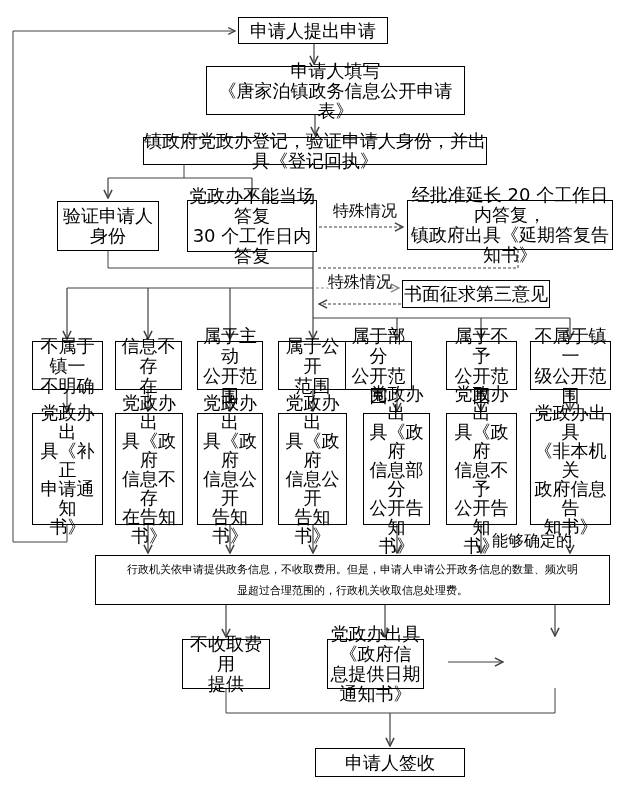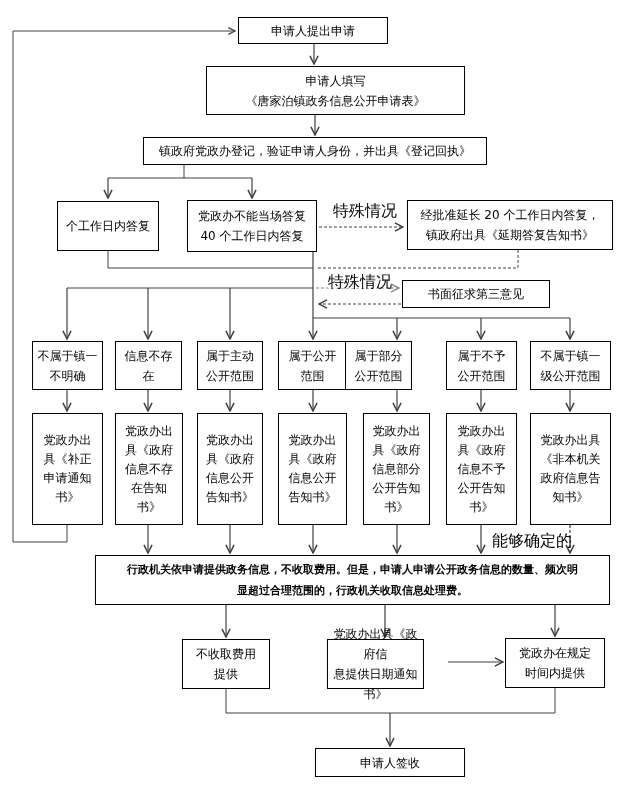--- a/index.html
+++ b/index.html
@@ -15,26 +15,26 @@
   .node{
     position:absolute;
     box-sizing:border-box;
     border:1px solid #000;
     background:#fff;
     display:flex;
     align-items:center;
     justify-content:center;
     text-align:center;
     white-space:pre-line;
-    font-size:12px;
+    font-size:18px;
     line-height:20px;
     z-index:2;
   }
   .node.small{line-height:19px;}
-  .node.fee{font-size:11px;line-height:21px;padding:16px 4px;font-weight:bold;}
+  .node.fee{font-size:11px;line-height:21px;padding:16px 4px;}
   .flabel{
     position:absolute;
     font-size:16px;
     line-height:13px;
     text-align:center;
     white-space:nowrap;
     background:#fff;
     z-index:3;
   }
 </style>
@@ -111,23 +111,23 @@
       <line x1="226" y1="713" x2="555" y2="713" stroke-width="1"></line>
       <line x1="390" y1="713" x2="390" y2="746" marker-end="url(#arr)"></line>
     </g>
   </svg>
 
   <div class="node" style="left:238px;top:17px;width:150px;height:27px">申请人提出申请</div>
   <div class="node" style="left:206px;top:66px;width:259px;height:49px">申请人填写
 《唐家泊镇政务信息公开申请表》</div>
   <div class="node" style="left:143px;top:137px;width:344px;height:28px">镇政府党政办登记，验证申请人身份，并出具《登记回执》</div>
 
-  <div class="node" style="left:57px;top:201px;width:102px;height:50px">个工作日内答复</div>
+  <div class="node" style="left:57px;top:201px;width:102px;height:50px">验证申请人身份</div>
   <div class="node" style="left:187px;top:200px;width:130px;height:52px">党政办不能当场答复
-40 个工作日内答复</div>
+30 个工作日内答复</div>
   <div class="node" style="left:407px;top:200px;width:206px;height:50px">经批准延长 20 个工作日内答复，
 镇政府出具《延期答复告知书》</div>
   <div class="node" style="left:402px;top:280px;width:148px;height:28px">书面征求第三意见</div>
 
   <div class="flabel" style="left:333px;top:204px;width:56px">特殊情况</div>
   <div class="flabel" style="left:328px;top:275px;width:56px">特殊情况</div>
   <div class="flabel" style="left:492px;top:534px;width:64px">能够确定的</div>
 
   <div class="node" style="left:32px;top:341px;width:71px;height:49px">不属于镇一
 不明确</div>
@@ -176,18 +176,16 @@
 政府信息告
 知书》</div>
 
   <div class="node fee" style="left:95px;top:555px;width:515px;height:50px">行政机关依申请提供政务信息，不收取费用。但是，申请人申请公开政务信息的数量、频次明
 显超过合理范围的，行政机关收取信息处理费。</div>
 
   <div class="node" style="left:182px;top:639px;width:88px;height:50px">不收取费用
 提供</div>
   <div class="node" style="left:327px;top:639px;width:97px;height:50px">党政办出具《政府信
 息提供日期通知书》</div>
-  <div class="node" style="left:505px;top:638px;width:100px;height:50px">党政办在规定
-时间内提供</div>
 
   <div class="node" style="left:315px;top:748px;width:150px;height:29px">申请人签收</div>
 
 </div>
 
 </body></html>

